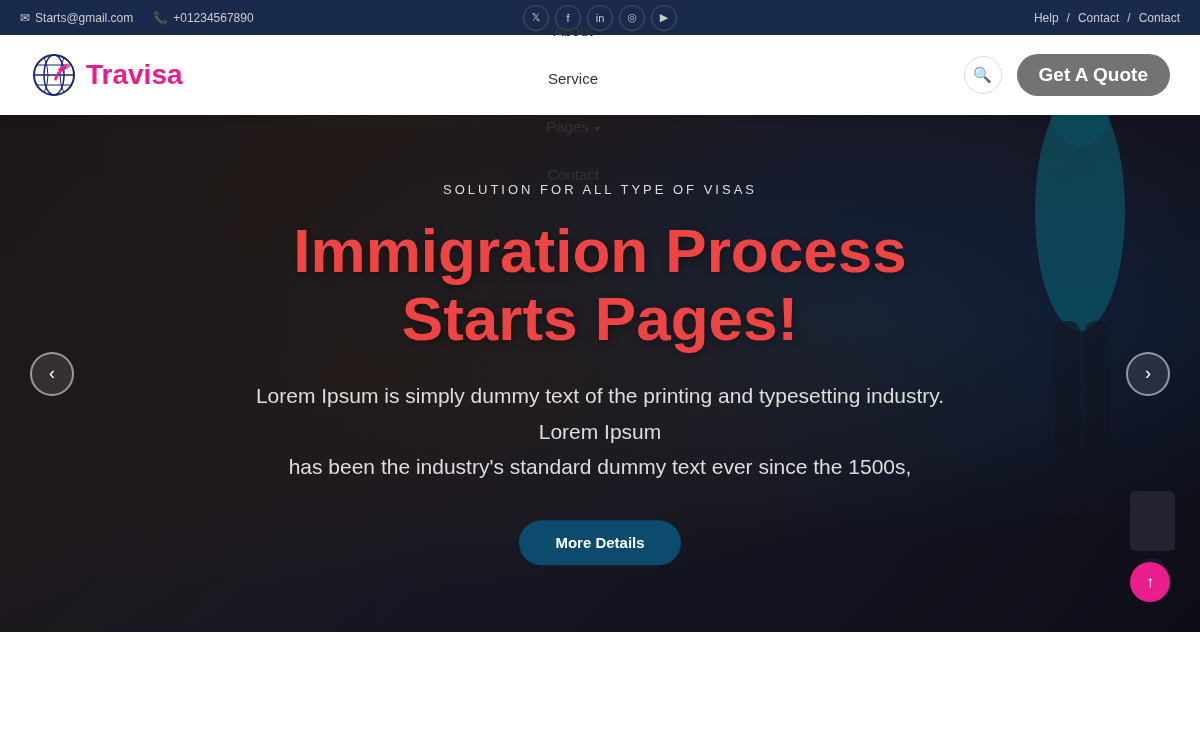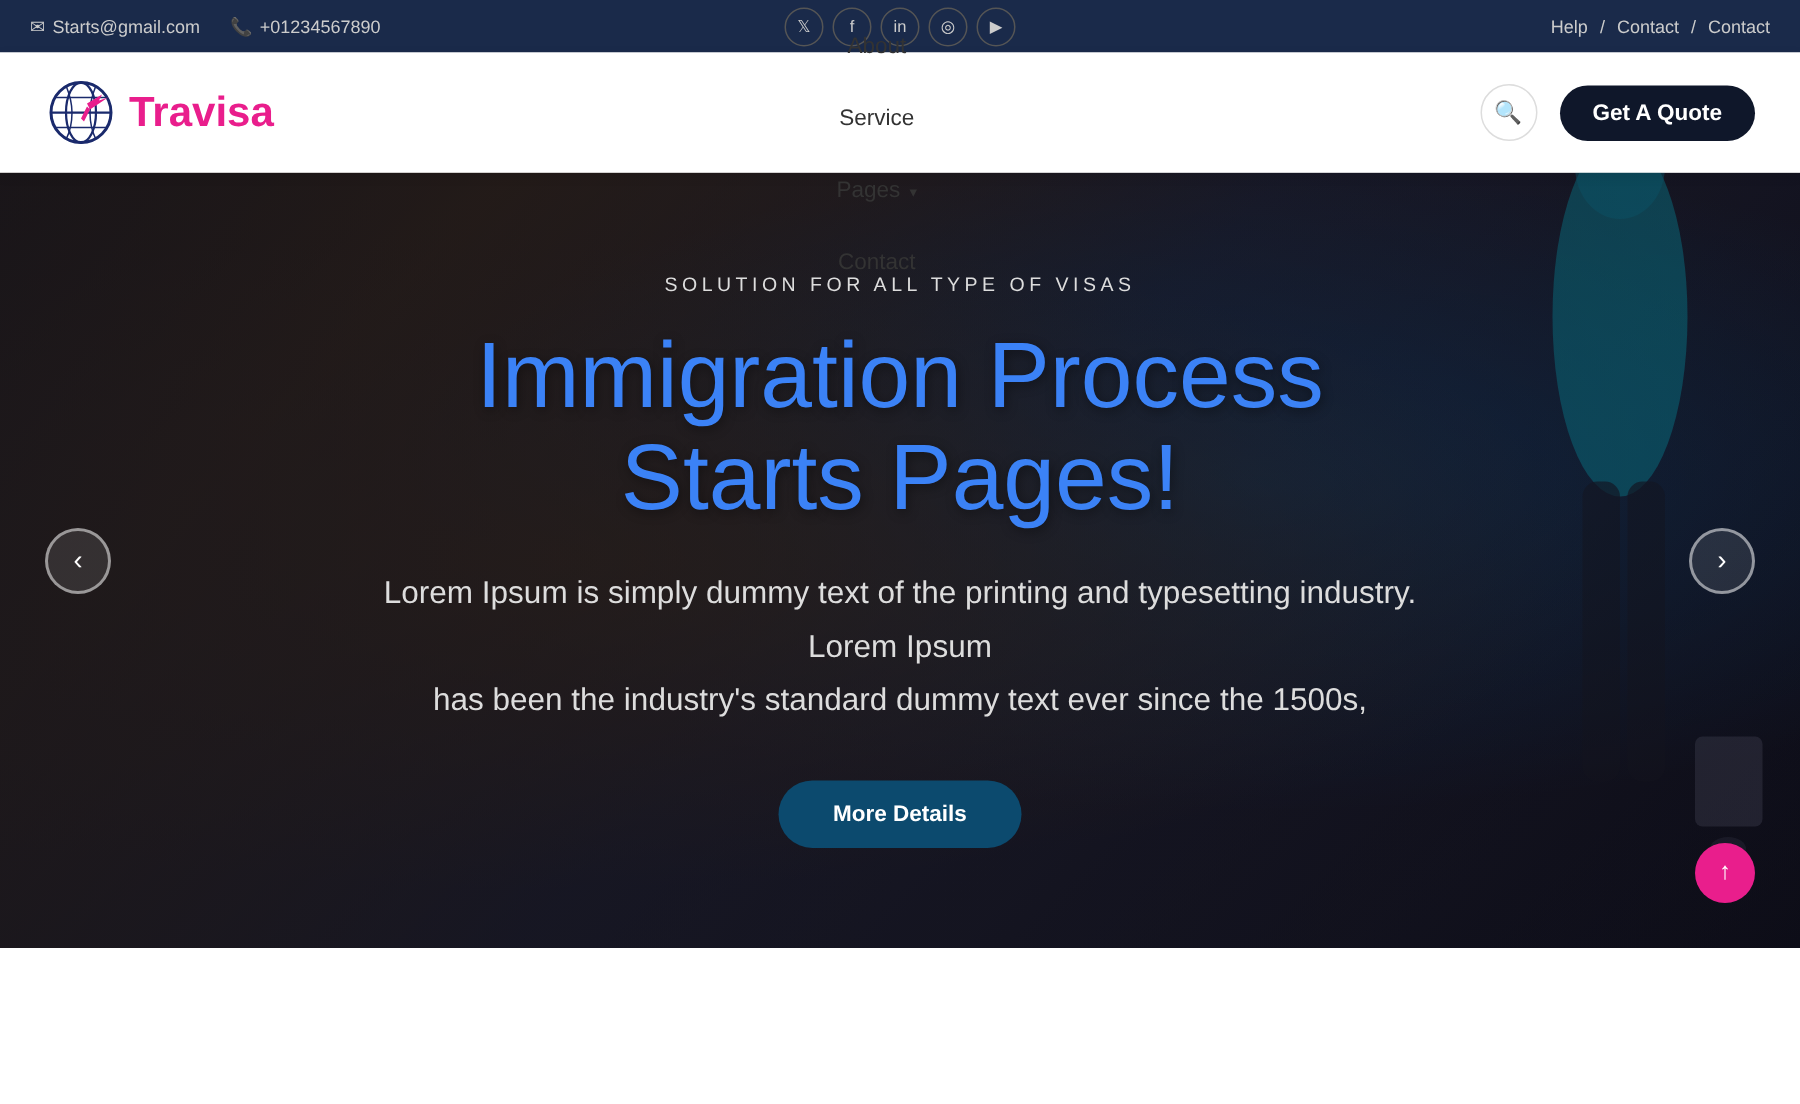--- a/index.html
+++ b/index.html
@@ -128,26 +128,26 @@
       border: 1px solid #ddd;
       background: transparent;
       cursor: pointer;
       display: flex;
       align-items: center;
       justify-content: center;
       color: #555;
       font-size: 15px;
     }
     .quote-btn {
-      background: #0f172a;
+      background: #737373;
       color: #fff;
       border: none;
       padding: 10px 22px;
       border-radius: 25px;
-      font-size: 15px;
+      font-size: 19px;
       font-weight: 600;
       cursor: pointer;
       white-space: nowrap;
     }
 
     
     .hero {
       position: relative;
       width: 1200px;
       height: 517px;
@@ -181,23 +181,23 @@
     }
     .hero-subtitle {
       color: #ddd;
       font-size: 13px;
       letter-spacing: 3px;
       text-transform: uppercase;
       margin-bottom: 20px;
       font-weight: 400;
     }
     .hero-title {
-      color: #3b82f6;
+      color: #ef4444;
       font-size: 62px;
-      font-weight: 400;
+      font-weight: 700;
       line-height: 1.1;
       margin-bottom: 25px;
       text-shadow: 1px 2px 8px rgba(0,0,0,0.4);
     }
     .hero-desc {
       color: #ddd;
       font-size: 21px;
       line-height: 1.7;
       margin-bottom: 35px;
     }

